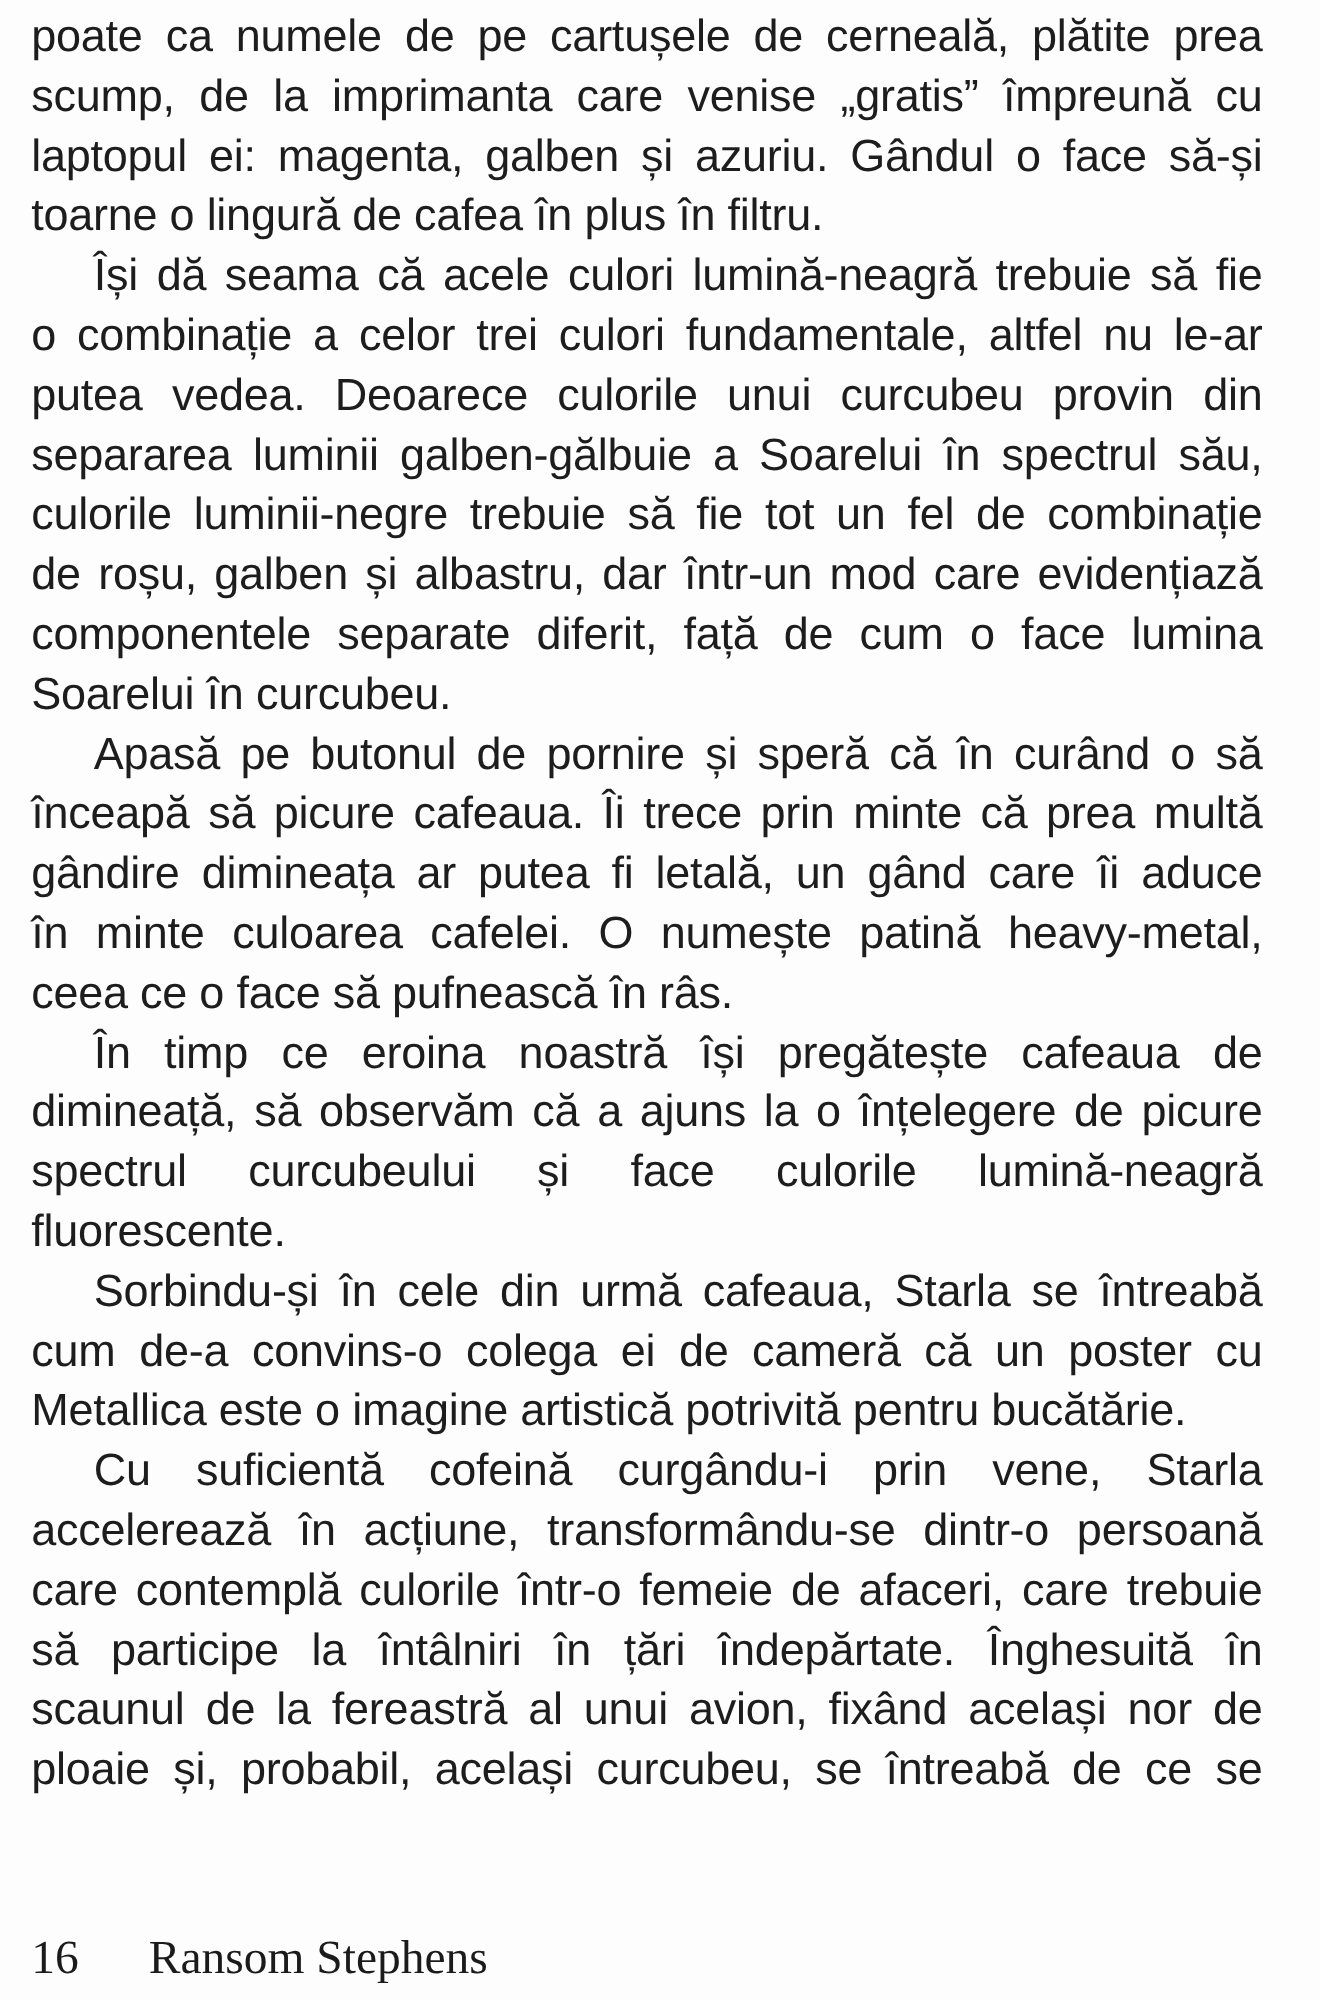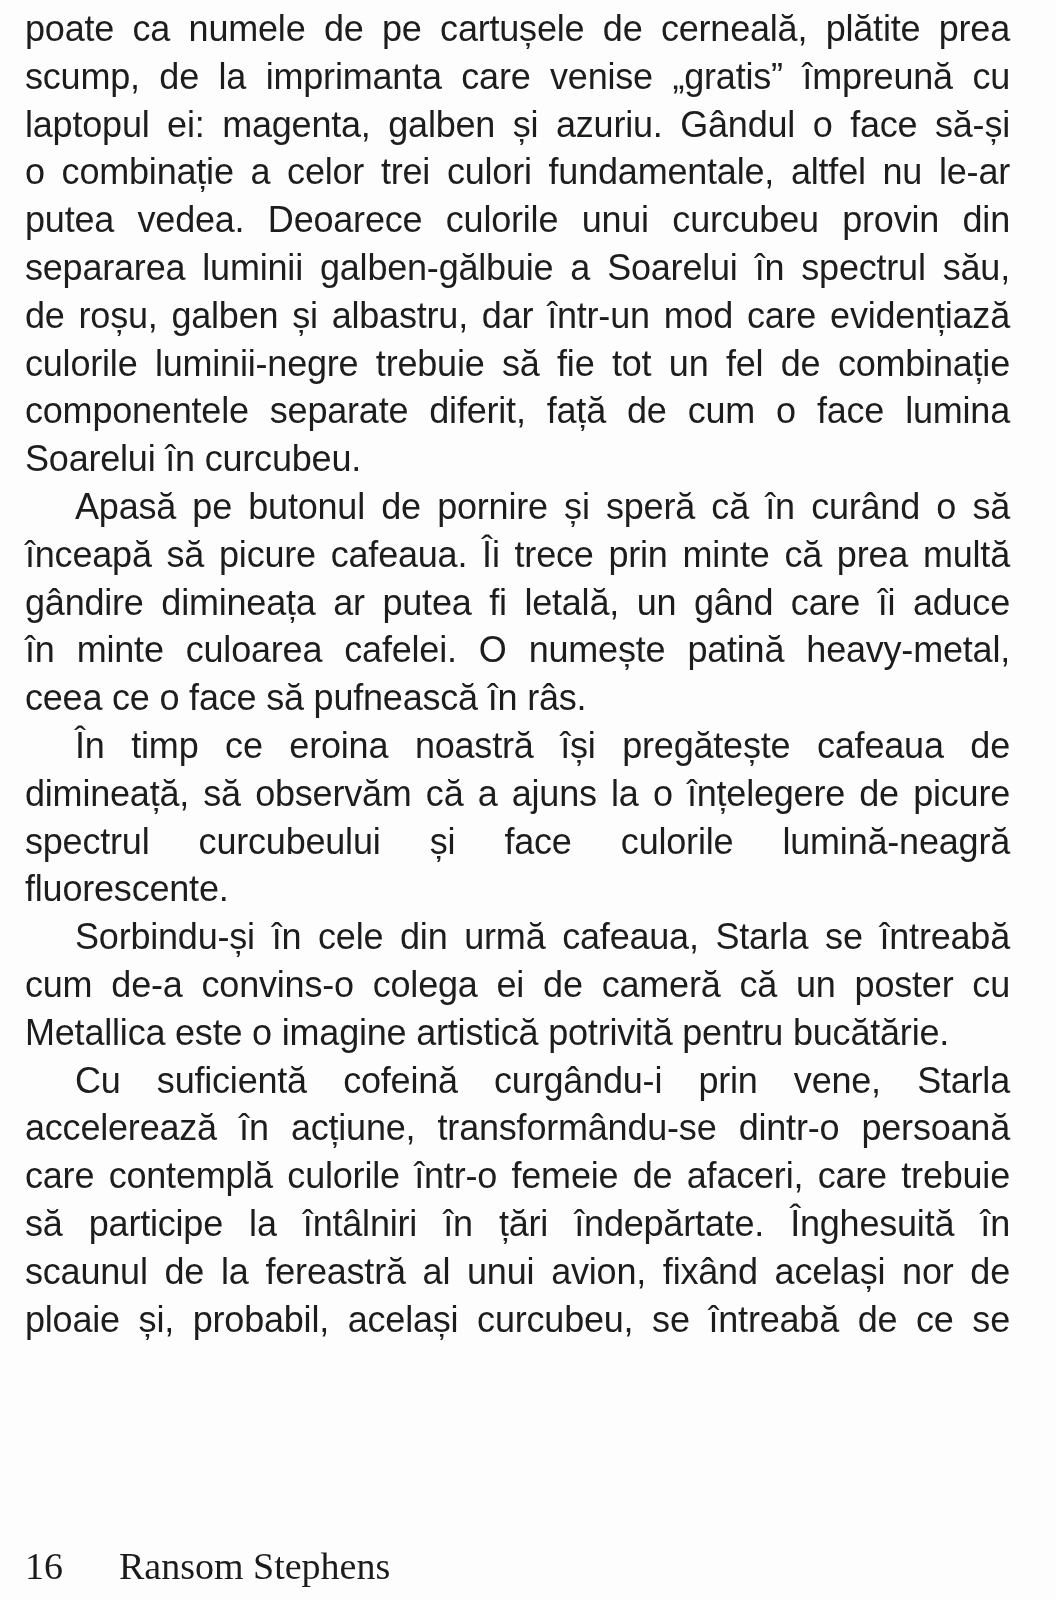--- a/index.html
+++ b/index.html
@@ -60,27 +60,29 @@
 </head>
 <body>
 
 <div class="page">
 
   <main class="body-text">
       <div class="paragraph">
         <div class="line">poate ca numele de pe cartușele de cerneală, plătite prea</div>
         <div class="line">scump, de la imprimanta care venise „gratis” împreună cu</div>
         <div class="line">laptopul ei: magenta, galben și azuriu. Gândul o face să-și</div>
+        <div class="line lastline">toarne o lingură de cafea în plus în filtru.</div>
       </div>
       <div class="paragraph">
+        <div class="line indent">Își dă seama că acele culori lumină-neagră trebuie să fie</div>
         <div class="line">o combinație a celor trei culori fundamentale, altfel nu le-ar</div>
         <div class="line">putea vedea. Deoarece culorile unui curcubeu provin din</div>
         <div class="line">separarea luminii galben-gălbuie a Soarelui în spectrul său,</div>
+        <div class="line">culorile luminii-negre trebuie să fie tot un fel de combinație</div>
         <div class="line">de roșu, galben și albastru, dar într-un mod care evidențiază</div>
-        <div class="line">culorile luminii-negre trebuie să fie tot un fel de combinație</div>
         <div class="line">componentele separate diferit, față de cum o face lumina</div>
         <div class="line lastline">Soarelui în curcubeu.</div>
       </div>
       <div class="paragraph">
         <div class="line indent">Apasă pe butonul de pornire și speră că în curând o să</div>
         <div class="line">înceapă să picure cafeaua. Îi trece prin minte că prea multă</div>
         <div class="line">gândire dimineața ar putea fi letală, un gând care îi aduce</div>
         <div class="line">în minte culoarea cafelei. O numește patină heavy-metal,</div>
         <div class="line lastline">ceea ce o face să pufnească în râs.</div>
       </div>

